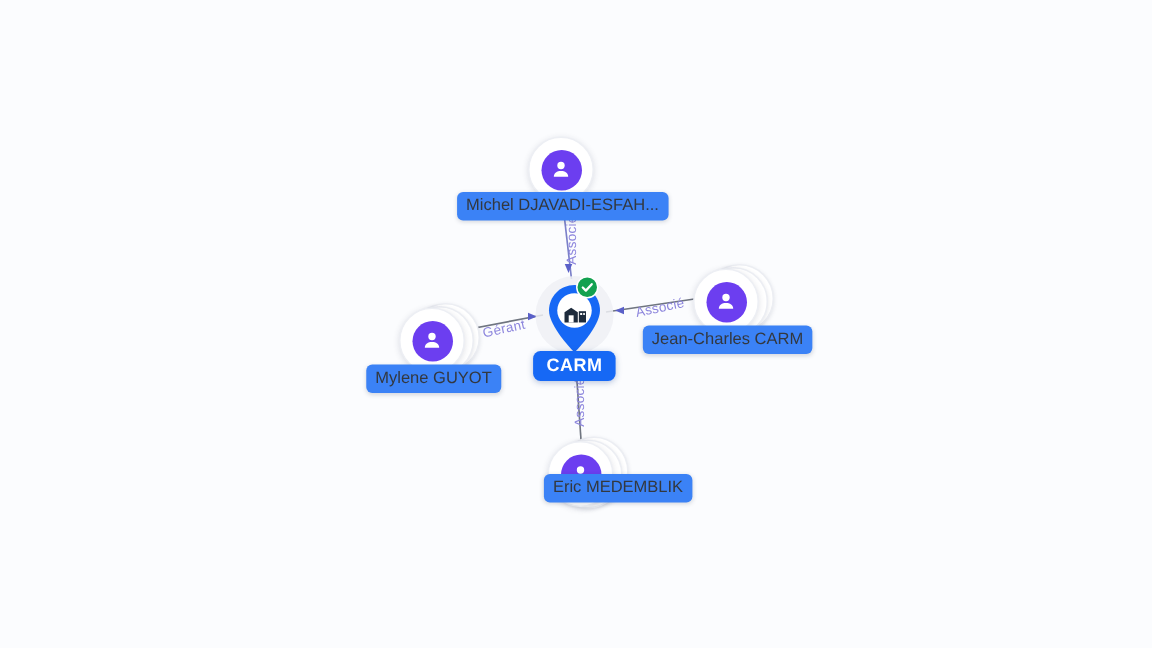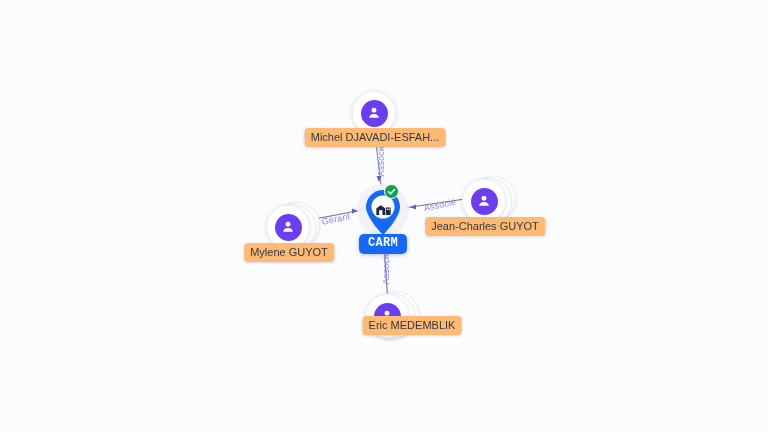--- a/index.html
+++ b/index.html
@@ -75,21 +75,21 @@
     background: #6c3ef0;
     display: flex;
     align-items: center;
     justify-content: center;
   }
   .avatar-circle svg { display: block; }
 
   .node-label {
     position: absolute;
     transform: translateX(-50%);
-    background: #fdba74;
+    background: #3b82f6;
     border-radius: 4px;
     padding: 3px 6px 4px 6px;
     font-size: 11px;
     line-height: 12px;
     color: #33383f;
     white-space: nowrap;
     box-shadow: 0 1px 3px rgba(40,50,80,0.18);
   }
 
   
@@ -243,21 +243,21 @@
       <div class="avatar-disc">
         <div class="avatar-circle">
           <svg width="16" height="16" viewBox="0 0 24 24" fill="#ffffff">
             <circle cx="12" cy="8" r="3.7"></circle>
             <path d="M4.8 19.2c0-3.8 3.2-5.8 7.2-5.8s7.2 2 7.2 5.8z"></path>
           </svg>
         </div>
       </div>
     </div>
   </div>
-  <div class="node-label" style="left:485px; top:217px;">Jean-Charles GUYOT</div>
+  <div class="node-label" style="left:485px; top:217px;">Jean-Charles CARM</div>
 
   <div class="node" style="left:388px; top:317px;">
     <div class="avatar-wrap">
       <div class="stack-card s3"></div>
       <div class="stack-card s2"></div>
       <div class="avatar-disc">
         <div class="avatar-circle">
           <svg width="16" height="16" viewBox="0 0 24 24" fill="#ffffff">
             <circle cx="12" cy="8" r="3.7"></circle>
             <path d="M4.8 19.2c0-3.8 3.2-5.8 7.2-5.8s7.2 2 7.2 5.8z"></path>
@@ -284,15 +284,15 @@
           <rect x="5.6" y="13.5" width="4.8" height="7" fill="#ffffff"></rect>
         </svg>
       </div>
       <div class="verified-badge">
         <svg width="9" height="9" viewBox="0 0 24 24" fill="none" stroke="#ffffff" stroke-width="4" stroke-linecap="round" stroke-linejoin="round">
           <polyline points="4,12.5 9.5,18 20,6.5"></polyline>
         </svg>
       </div>
     </div>
   </div>
-  <div class="company-label" style="left:383px; top:234px;font-family:Liberation Mono, monospace;">CARM</div>
+  <div class="company-label" style="left:383px; top:234px;">CARM</div>
 
 </div>
 
 </body></html>

